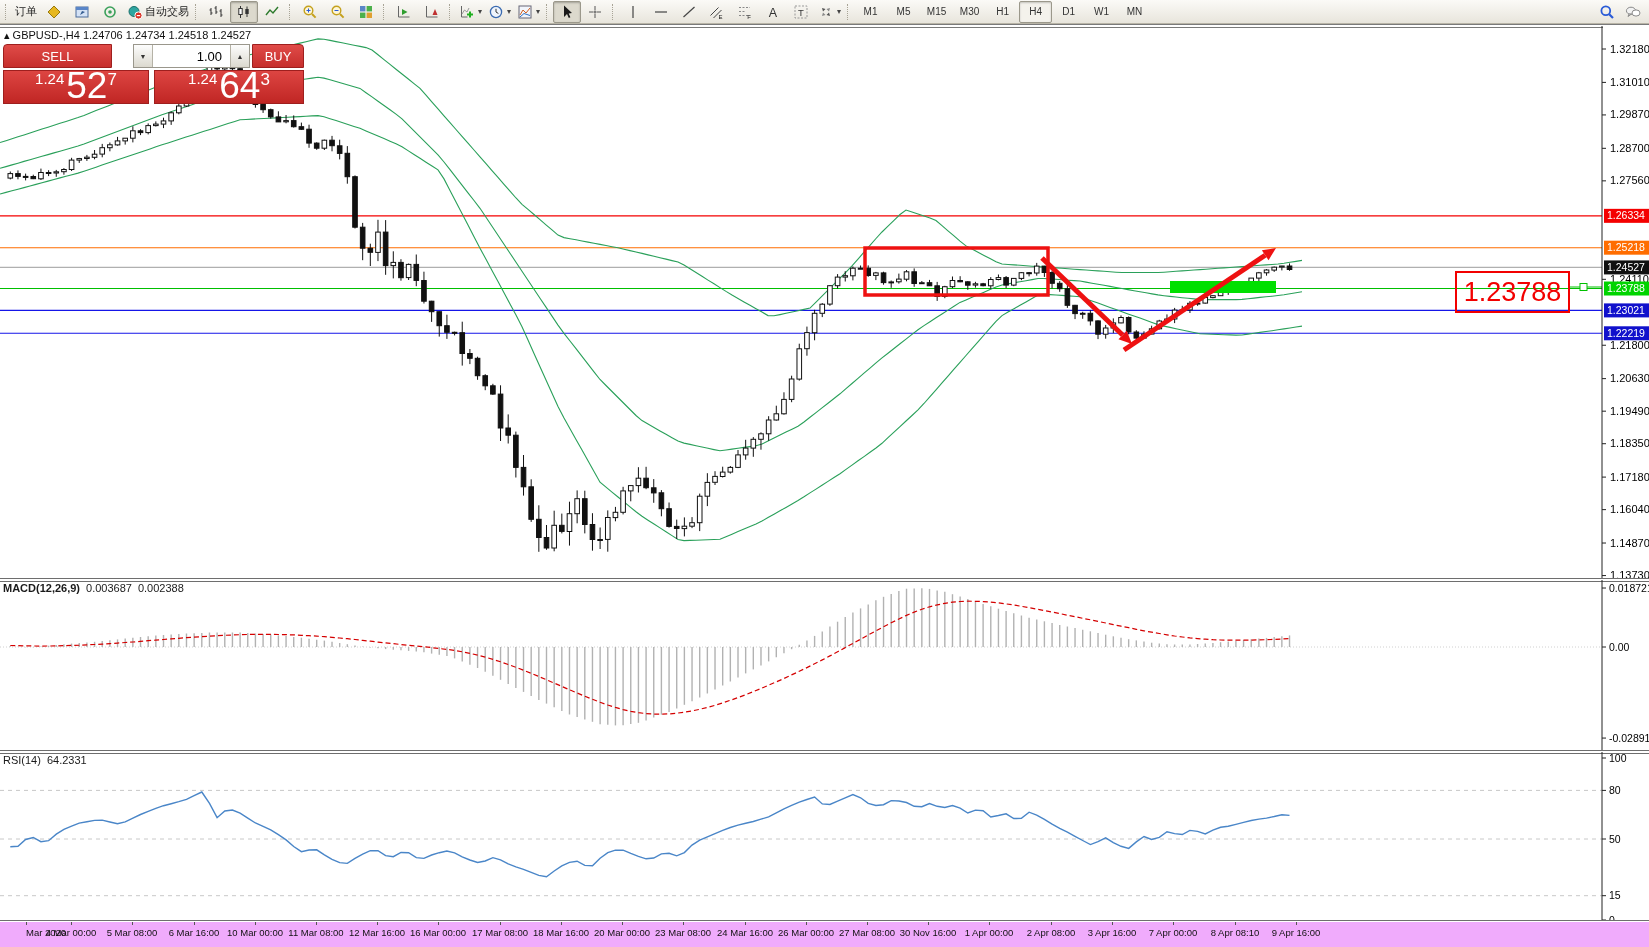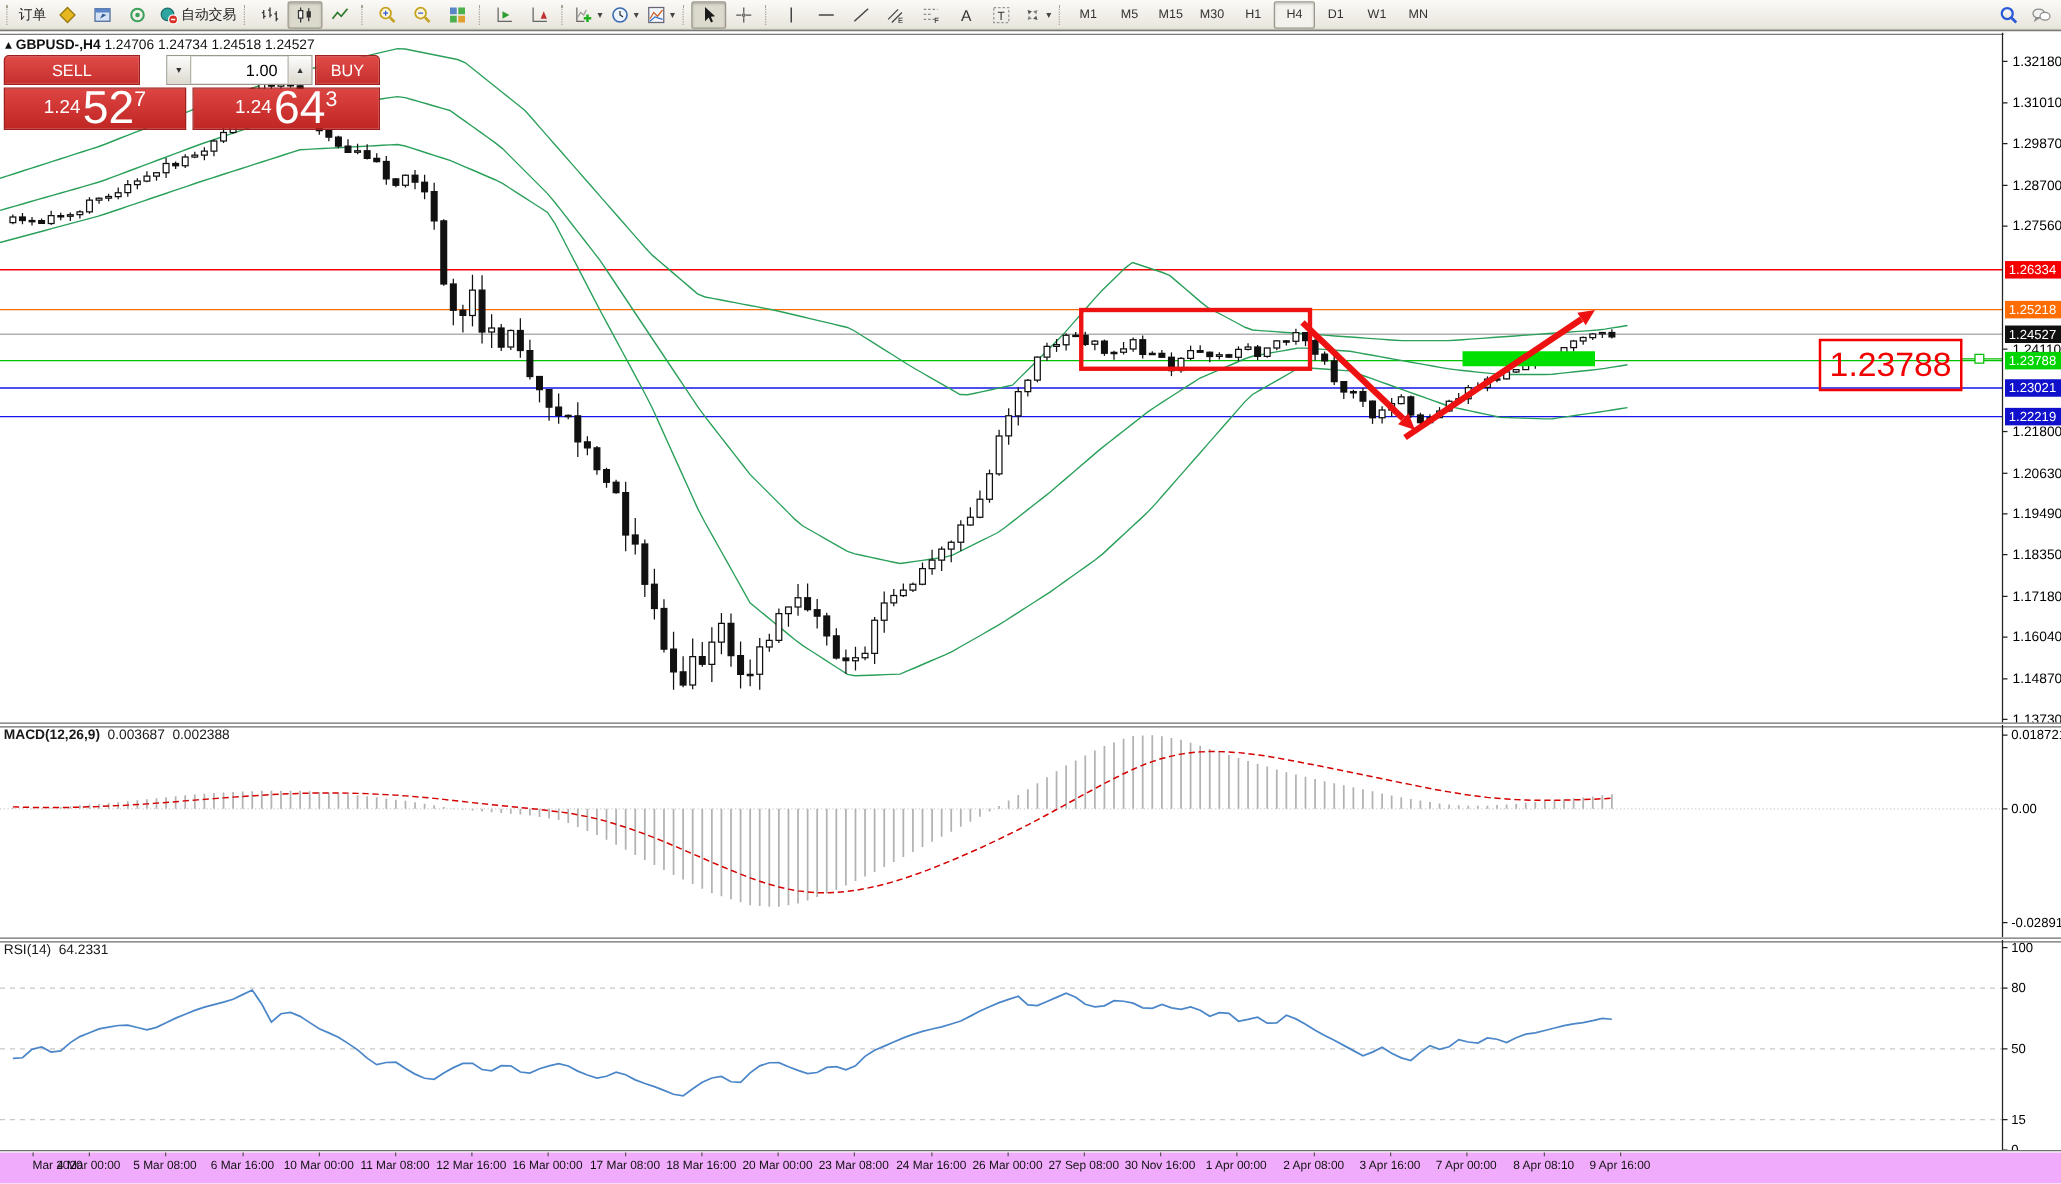--- a/index.html
+++ b/index.html
@@ -18,39 +18,39 @@
          font-size:10px;color:#333;border:1px solid transparent;border-radius:2px;padding:0 3px;}
   .tfbtn.active{background:#f4f2ec;border:1px solid #9b988b;box-shadow:inset 0 1px 2px rgba(0,0,0,.2);}
   .tb-right{margin-left:auto;display:flex;align-items:center;margin-right:8px;gap:10px;}
   
   .winborder{position:absolute;left:0;top:24px;width:1649px;height:2px;background:#fff;
              border-top:1px solid #7a7a7a;border-bottom:1px solid #7a7a7a;}
   .pane-sep{position:absolute;left:0;width:1649px;height:2px;background:#fff;
             border-top:1px solid #6e6e6e;border-bottom:1px solid #6e6e6e;}
   svg.pane{position:absolute;left:0;display:block;}
   .sym-title{position:absolute;left:4px;top:29px;font-size:11px;color:#111;letter-spacing:0;}
-  .sym-title b{font-weight:bold;}
+  .sym-title b{font-weight:normal;}
   .pane-label{position:absolute;left:3px;font-size:11px;color:#1a1a1a;}
   .pane-label span{margin-right:4px;}
   
   .ocp{position:absolute;left:3px;top:44px;width:301px;height:60px;font-family:"Liberation Sans",sans-serif;}
   .ocp-row{position:absolute;left:0;top:0;height:24px;width:301px;}
   .redbtn{position:absolute;background:linear-gradient(#e04b48,#c62f2d);border:1px solid #9e1f1e;color:#fff;
           display:flex;align-items:center;justify-content:center;font-size:13px;box-sizing:border-box;}
   .sellbtn{left:0;top:0;width:109px;height:24px;border-radius:4px 0 0 0;}
   .buybtn{left:249px;top:0;width:52px;height:24px;border-radius:0 4px 0 0;}
   .spin{position:absolute;left:130px;top:0;width:117px;height:24px;background:#fff;border:1px solid #9a978c;
         box-sizing:border-box;display:flex;}
   .spinbtn{width:18px;background:linear-gradient(#fdfdfd,#dcd9cf);border:0;display:flex;align-items:center;
            justify-content:center;font-size:7px;color:#333;}
   .spinbtn.left{border-right:1px solid #b5b2a6;}
   .spinbtn.right{border-left:1px solid #b5b2a6;}
   .spinval{flex:1;display:flex;align-items:center;justify-content:flex-end;padding-right:8px;font-size:13px;color:#000;}
   .pricebox{position:absolute;top:26px;height:34px;background:linear-gradient(#dd4542,#c02624);border:1px solid #9e1f1e;
-            color:#fff;display:flex;align-items:center;justify-content:center;box-sizing:border-box;padding-bottom:1px;}
+            color:#fff;display:flex;align-items:flex-start;justify-content:center;box-sizing:border-box;padding-bottom:1px;}
   .pb-sell{left:0;width:146px;}
   .pb-buy{left:151px;width:150px;}
   .p-small{font-size:15px;line-height:1;margin-bottom:3px;}
   .p-big{font-size:37px;line-height:.82;font-weight:400;margin-left:2px;}
   .p-sup{font-size:17px;line-height:1;margin-bottom:14px;}
   
   .callout{position:absolute;left:1455px;top:271px;width:111px;height:38px;border:2px solid #f20000;
            color:#f20000;font-size:27px;display:flex;align-items:center;justify-content:center;background:transparent;}
   .pivot{position:absolute;left:1352px;top:303px;font-size:36px;font-weight:bold;color:#00dc10;
          letter-spacing:4px;text-shadow:2px 2px 0 #2525cc;font-family:sans-serif;white-space:nowrap;}
@@ -922,21 +922,21 @@
       <span class="tlabel" style="left:561px">18 Mar 16:00</span>
       <div class="ttick" style="left:622px"></div>
       <span class="tlabel" style="left:622px">20 Mar 00:00</span>
       <div class="ttick" style="left:683px"></div>
       <span class="tlabel" style="left:683px">23 Mar 08:00</span>
       <div class="ttick" style="left:745px"></div>
       <span class="tlabel" style="left:745px">24 Mar 16:00</span>
       <div class="ttick" style="left:806px"></div>
       <span class="tlabel" style="left:806px">26 Mar 00:00</span>
       <div class="ttick" style="left:867px"></div>
-      <span class="tlabel" style="left:867px">27 Sep 08:00</span>
+      <span class="tlabel" style="left:867px">27 Mar 08:00</span>
       <div class="ttick" style="left:928px"></div>
       <span class="tlabel" style="left:928px">30 Nov 16:00</span>
       <div class="ttick" style="left:989px"></div>
       <span class="tlabel" style="left:989px">1 Apr 00:00</span>
       <div class="ttick" style="left:1051px"></div>
       <span class="tlabel" style="left:1051px">2 Apr 08:00</span>
       <div class="ttick" style="left:1112px"></div>
       <span class="tlabel" style="left:1112px">3 Apr 16:00</span>
       <div class="ttick" style="left:1173px"></div>
       <span class="tlabel" style="left:1173px">7 Apr 00:00</span>

